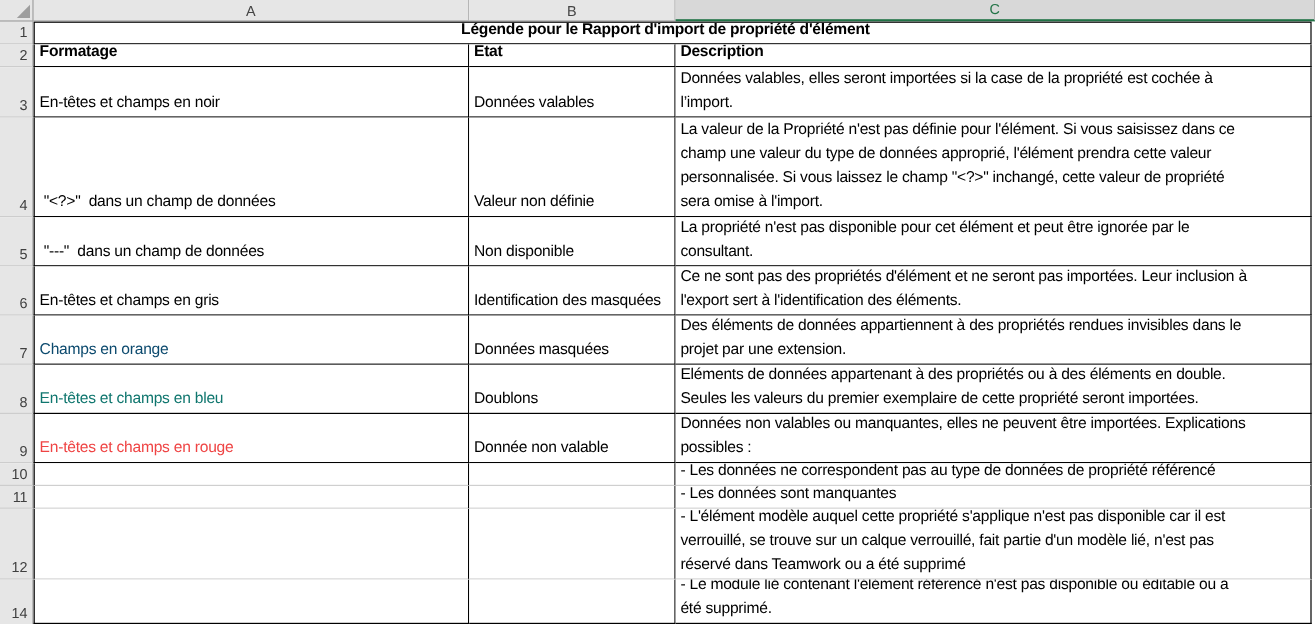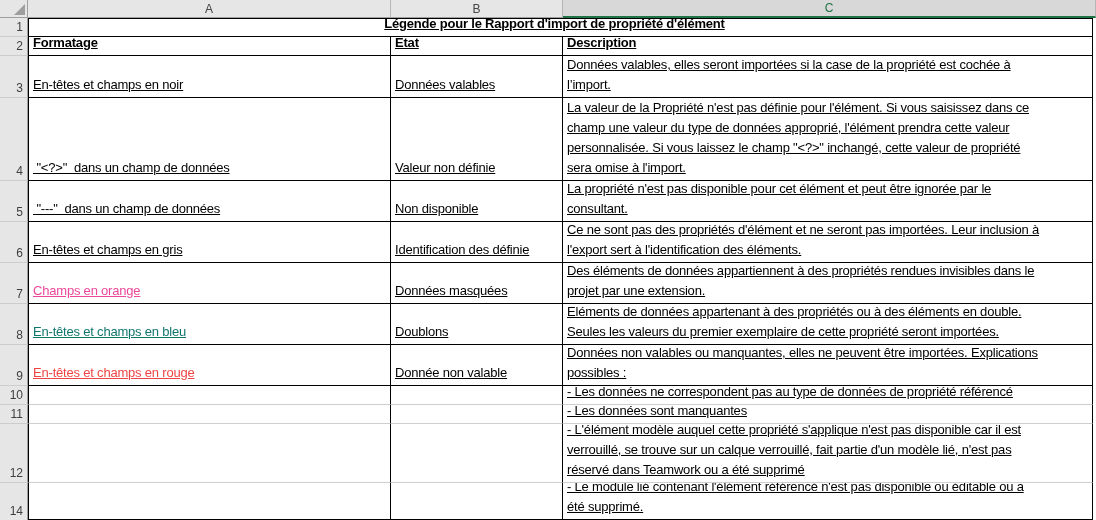--- a/index.html
+++ b/index.html
@@ -42,21 +42,20 @@
     padding:0 4px 2px 0;line-height:14px;
   }
   
   .c{
     border-right:1px solid #000;border-bottom:1px solid #000;
     display:flex;align-items:flex-end;
     padding:0 16px 2px 4px;
     white-space:pre;overflow:hidden;
     line-height:20px;letter-spacing:-0.2px;
     background:#fff;
-    text-decoration:underline;
   }
   .c.first{border-left:1px solid #000;}
   .c.soft{border-bottom:1px solid #cfcfcf;}
   .c.last{border-bottom:2px solid #000;}
   .c.bold{font-weight:bold;}
   .title{
     grid-column:2/5;border-top:1px solid #000;
     justify-content:center;font-weight:bold;
   }
   .dfill{grid-column:5/6;grid-row:2/15;background:#fff;}
@@ -97,26 +96,26 @@
 sera omise à l'import.</div>
 
   <div class="rh">5</div>
   <div class="c first"> "---"  dans un champ de données</div>
   <div class="c">Non disponible</div>
   <div class="c">La propriété n'est pas disponible pour cet élément et peut être ignorée par le
 consultant.</div>
 
   <div class="rh">6</div>
   <div class="c first" style="color: #000000;">En-têtes et champs en gris</div>
-  <div class="c">Identification des définie</div>
+  <div class="c">Identification des masquées</div>
   <div class="c">Ce ne sont pas des propriétés d'élément et ne seront pas importées. Leur inclusion à
 l'export sert à l'identification des éléments.</div>
 
   <div class="rh">7</div>
-  <div class="c first" style="color: #ec4899;">Champs en orange</div>
+  <div class="c first" style="color: #0c4a6e;">Champs en orange</div>
   <div class="c">Données masquées</div>
   <div class="c">Des éléments de données appartiennent à des propriétés rendues invisibles dans le
 projet par une extension.</div>
 
   <div class="rh">8</div>
   <div class="c first" style="color: #0f766e;">En-têtes et champs en bleu</div>
   <div class="c">Doublons</div>
   <div class="c">Eléments de données appartenant à des propriétés ou à des éléments en double.
 Seules les valeurs du premier exemplaire de cette propriété seront importées.</div>
 

